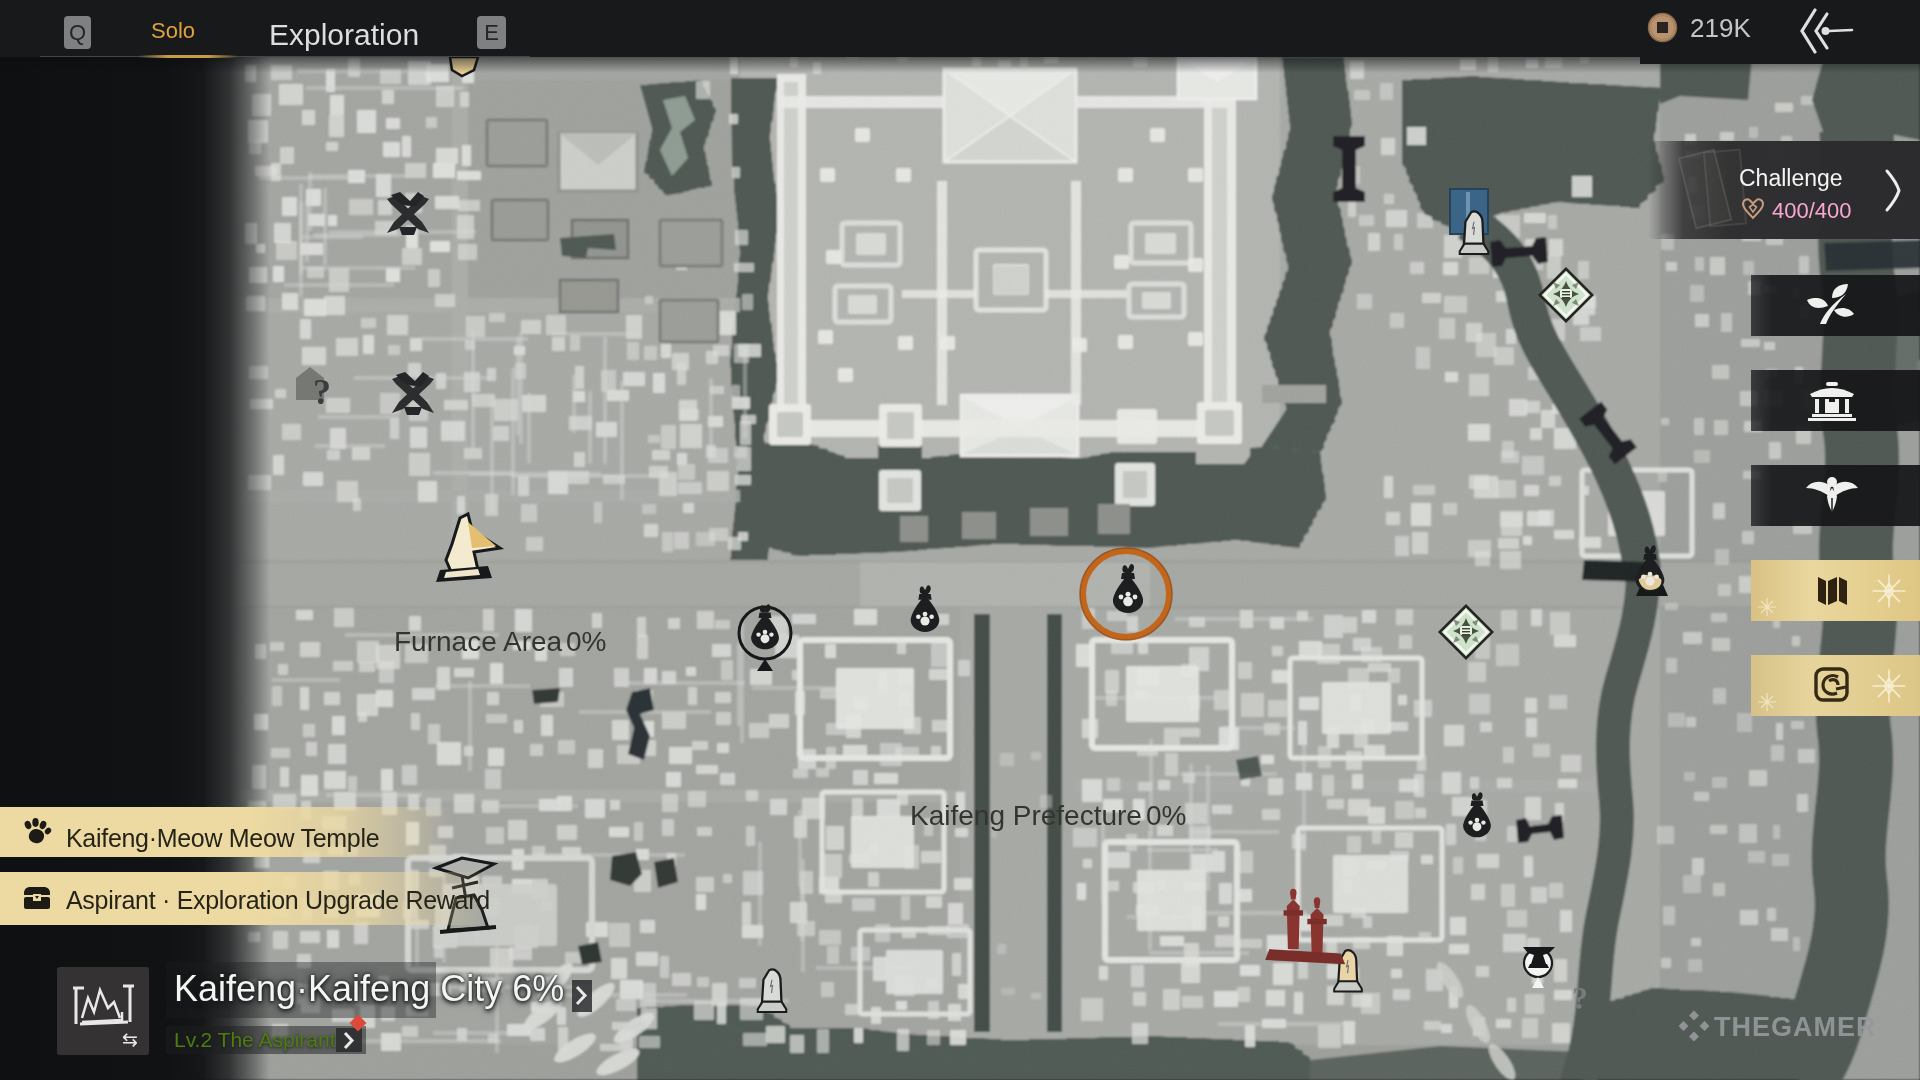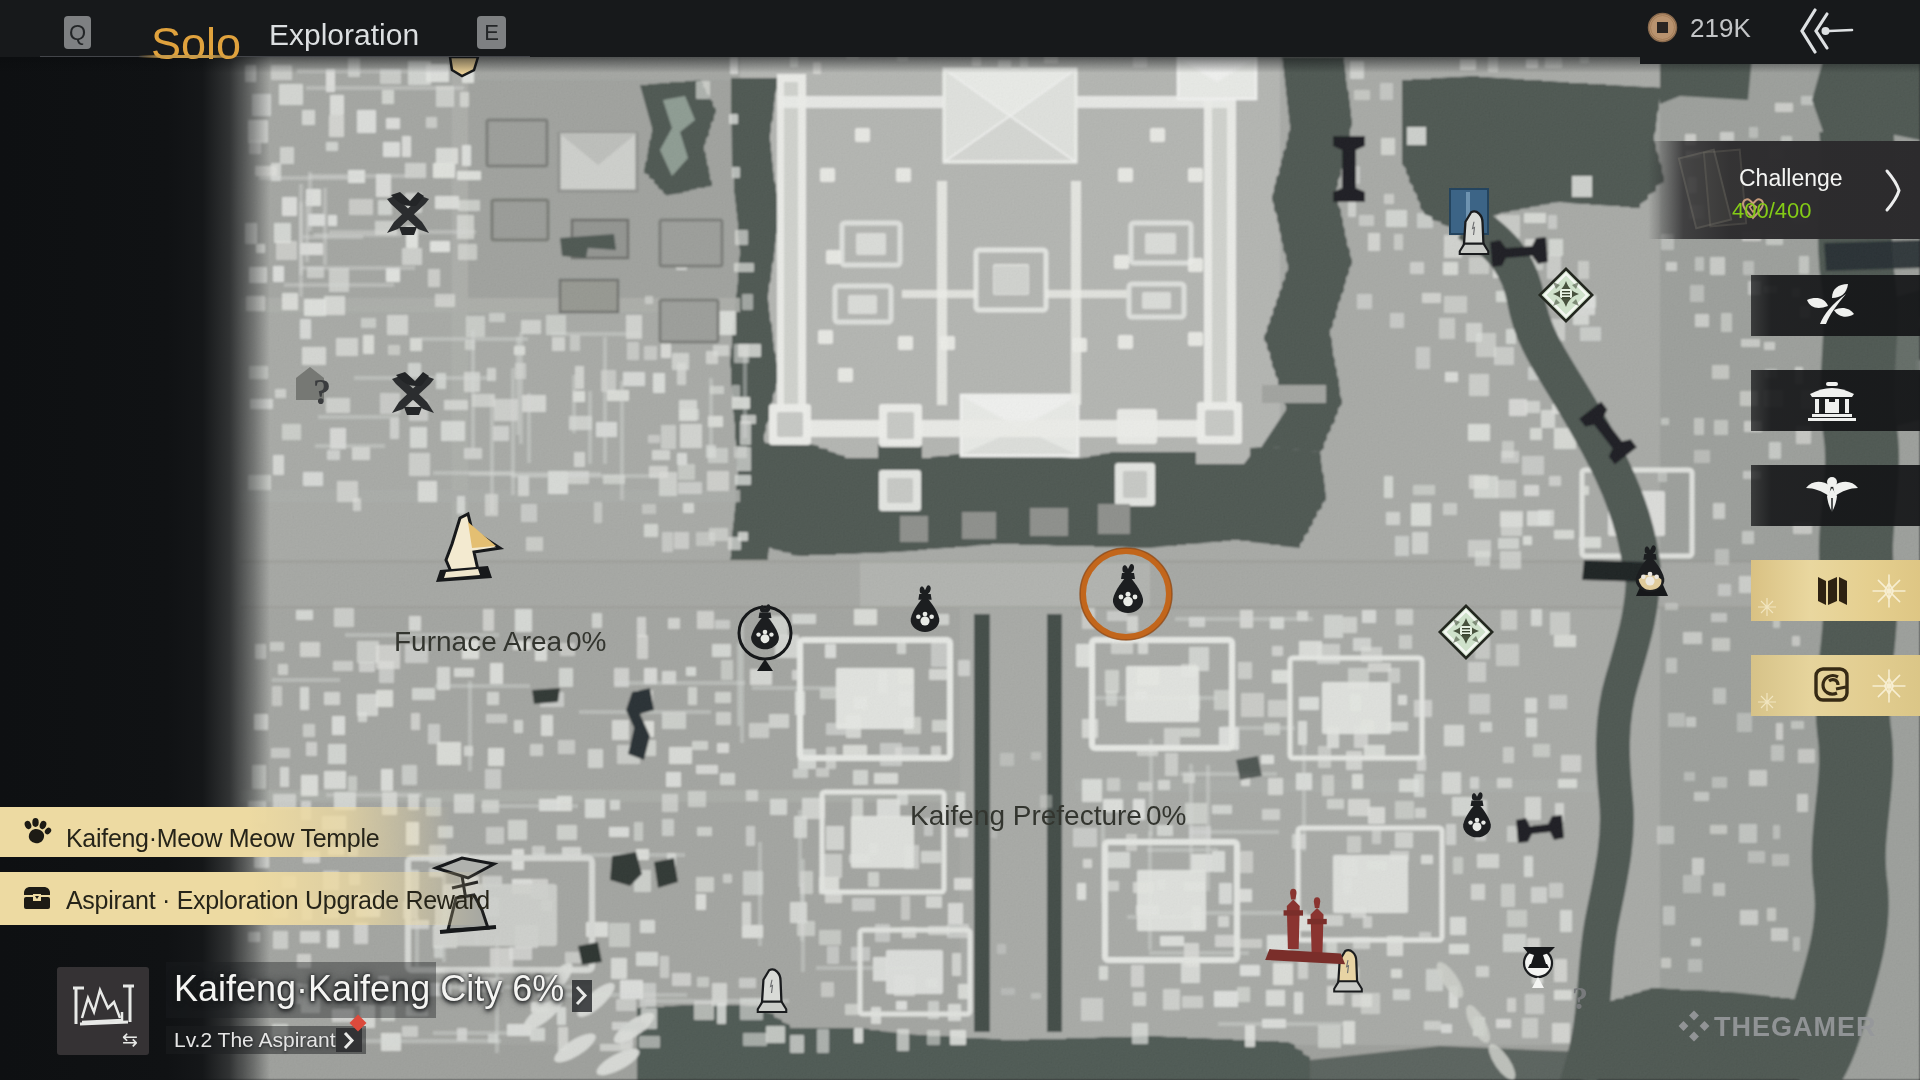--- a/index.html
+++ b/index.html
@@ -1417,21 +1417,21 @@
 
 <div class="abs" style="left:0;top:0;width:1920px;height:57px;background:#17191b"></div>
 <div class="abs" style="left:0;top:57px;width:1920px;height:16px;background:linear-gradient(180deg,rgba(10,12,14,0.55),rgba(10,12,14,0))"></div>
 
 <div class="abs" style="left:1640px;top:0;width:280px;height:64px;background:#17191b"></div>
 
 <div class="abs" style="left:40px;top:56px;width:490px;height:1px;background:#43454a"></div>
 
 <div class="abs" style="left:64px;top:16px;width:27px;height:33px;background:#7e8082;border-radius:4px;color:#232527;font-size:22px;text-align:center;line-height:34px">Q</div>
 
-<div class="abs" style="left:151px;top:18px;width:80px;font-size:45px;color:#e0a23d">Solo</div>
+<div class="abs" style="left:151px;top:18px;width:80px;font-size:22px;color:#e0a23d">Solo</div>
 
 <div class="abs" style="left:138px;top:55px;width:100px;height:2.5px;background:linear-gradient(90deg,rgba(200,155,74,0),#c89b4a 30%,#c89b4a 70%,rgba(200,155,74,0));border-radius:2px"></div>
 
 <div class="abs" style="left:269px;top:18px;width:200px;font-size:30px;color:#dcdfe1">Exploration</div>
 
 <div class="abs" style="left:477px;top:16px;width:29px;height:33px;background:#7e8082;border-radius:4px;color:#232527;font-size:22px;text-align:center;line-height:34px">E</div>
 
 <svg class="abs" style="left:1646px;top:11px" width="33" height="33" viewBox="0 0 33 33">
 <circle cx="16.5" cy="16.5" r="14" fill="#b9936f" stroke="#8a6a4d" stroke-width="1.5"></circle>
 <circle cx="16.5" cy="16.5" r="12" fill="none" stroke="#a57e59" stroke-width="1"></circle>
@@ -1452,21 +1452,21 @@
 <div class="abs" style="left:1686px;top:152px;width:38px;height:74px;border:2px solid rgba(150,144,130,0.22);background:rgba(120,115,105,0.10);transform:rotate(-14deg)"></div>
 <div class="abs" style="left:1706px;top:150px;width:38px;height:76px;border:2px solid rgba(150,144,130,0.18);background:rgba(120,115,105,0.08);transform:rotate(-5deg)"></div>
 
 <div class="abs" style="left:1739px;top:165px;font-size:23px;color:#f4f5f3">Challenge</div>
 
 <svg class="abs" style="left:1740px;top:196px" width="26" height="26" viewBox="0 0 26 26">
 <path d="M13,22 C9,17 3,13 3,8 C3,4 7,2 10,4.5 L13,7.5 L16,4.5 C19,2 23,4 23,8 C23,13 17,17 13,22 Z" fill="none" stroke="#c79b7c" stroke-width="2"></path>
 <path d="M13,16 L9.5,11 L13,8.5 L16.5,11 Z" fill="none" stroke="#c79b7c" stroke-width="1.6"></path>
 </svg>
 
-<div class="abs" style="left:1732px;top:198px;font-size:22px;color:#84cc16">400/400</div>
+<div class="abs" style="left:1772px;top:198px;font-size:22px;color:#f9a8d4">400/400</div>
 
 <svg class="abs" style="left:1883px;top:168px" width="20" height="45" viewBox="0 0 20 45">
 <path d="M4,3 C10,10 14,16 16,22.5 C14,29 10,35 4,42" fill="none" stroke="#eceded" stroke-width="3" stroke-linecap="round"></path>
 </svg>
 
 <div class="abs" style="left:1751px;top:275px;width:169px;height:61px;background:linear-gradient(90deg,rgba(20,21,23,0.72),rgba(20,21,23,0.9) 12%,rgba(20,21,23,0.92))"></div>
 <svg class="abs" style="left:1806px;top:284px" width="52" height="44" viewBox="0 0 52 44">
 <g fill="#f0f1ef">
 <path d="M14,40 C18,30 26,20 40,10 C30,22 24,30 20,40 Z"></path>
 <path d="M22,22 C12,26 4,24 1,16 C10,12 19,14 22,22 Z"></path>
@@ -1575,21 +1575,21 @@
 
 <div class="abs" style="left:174px;top:968px;font-size:36px;color:#f4f4f2;text-shadow:0 0 3px #1a1c1e,0 2px 4px #1a1c1e,0 0 8px rgba(20,22,24,0.8)">Kaifeng·Kaifeng City 6%</div>
 
 <div class="abs" style="left:572px;top:980px;width:20px;height:32px;background:rgba(44,46,48,0.85)"></div>
 <svg class="abs" style="left:572px;top:984px" width="17" height="23" viewBox="0 0 17 23">
     <path d="M5,3 L13,11.5 L5,20" fill="none" stroke="#e9eae8" stroke-width="3"></path>
   </svg>
 
 <div class="abs" style="left:166px;top:1026px;width:200px;height:28px;background:rgba(28,30,32,0.50)"></div>
 
-<div class="abs" style="left:174px;top:1028px;font-size:21px;color:#e5e5e5;text-shadow:0 1px 3px #1a1c1e">Lv.2 The Aspirant</div>
+<div class="abs" style="left:174px;top:1028px;font-size:21px;color:#4d7c0f;text-shadow:0 1px 3px #1a1c1e">Lv.2 The Aspirant</div>
 
 <div class="abs" style="left:336px;top:1028px;width:26px;height:24px;background:rgba(44,46,48,0.9)"></div>
 <svg class="abs" style="left:341px;top:1031px" width="15" height="19" viewBox="0 0 15 19">
     <path d="M4,2 L11,9.5 L4,17" fill="none" stroke="#e9eae8" stroke-width="3"></path>
   </svg>
 
 <div class="abs" style="left:352px;top:1017px;width:12px;height:12px;background:#dc4a3c;transform:rotate(45deg)"></div>
 
 <svg class="abs" style="left:1678px;top:1010px" width="32" height="32" viewBox="0 0 32 32">
 <g fill="#989a9d" opacity="0.9">

